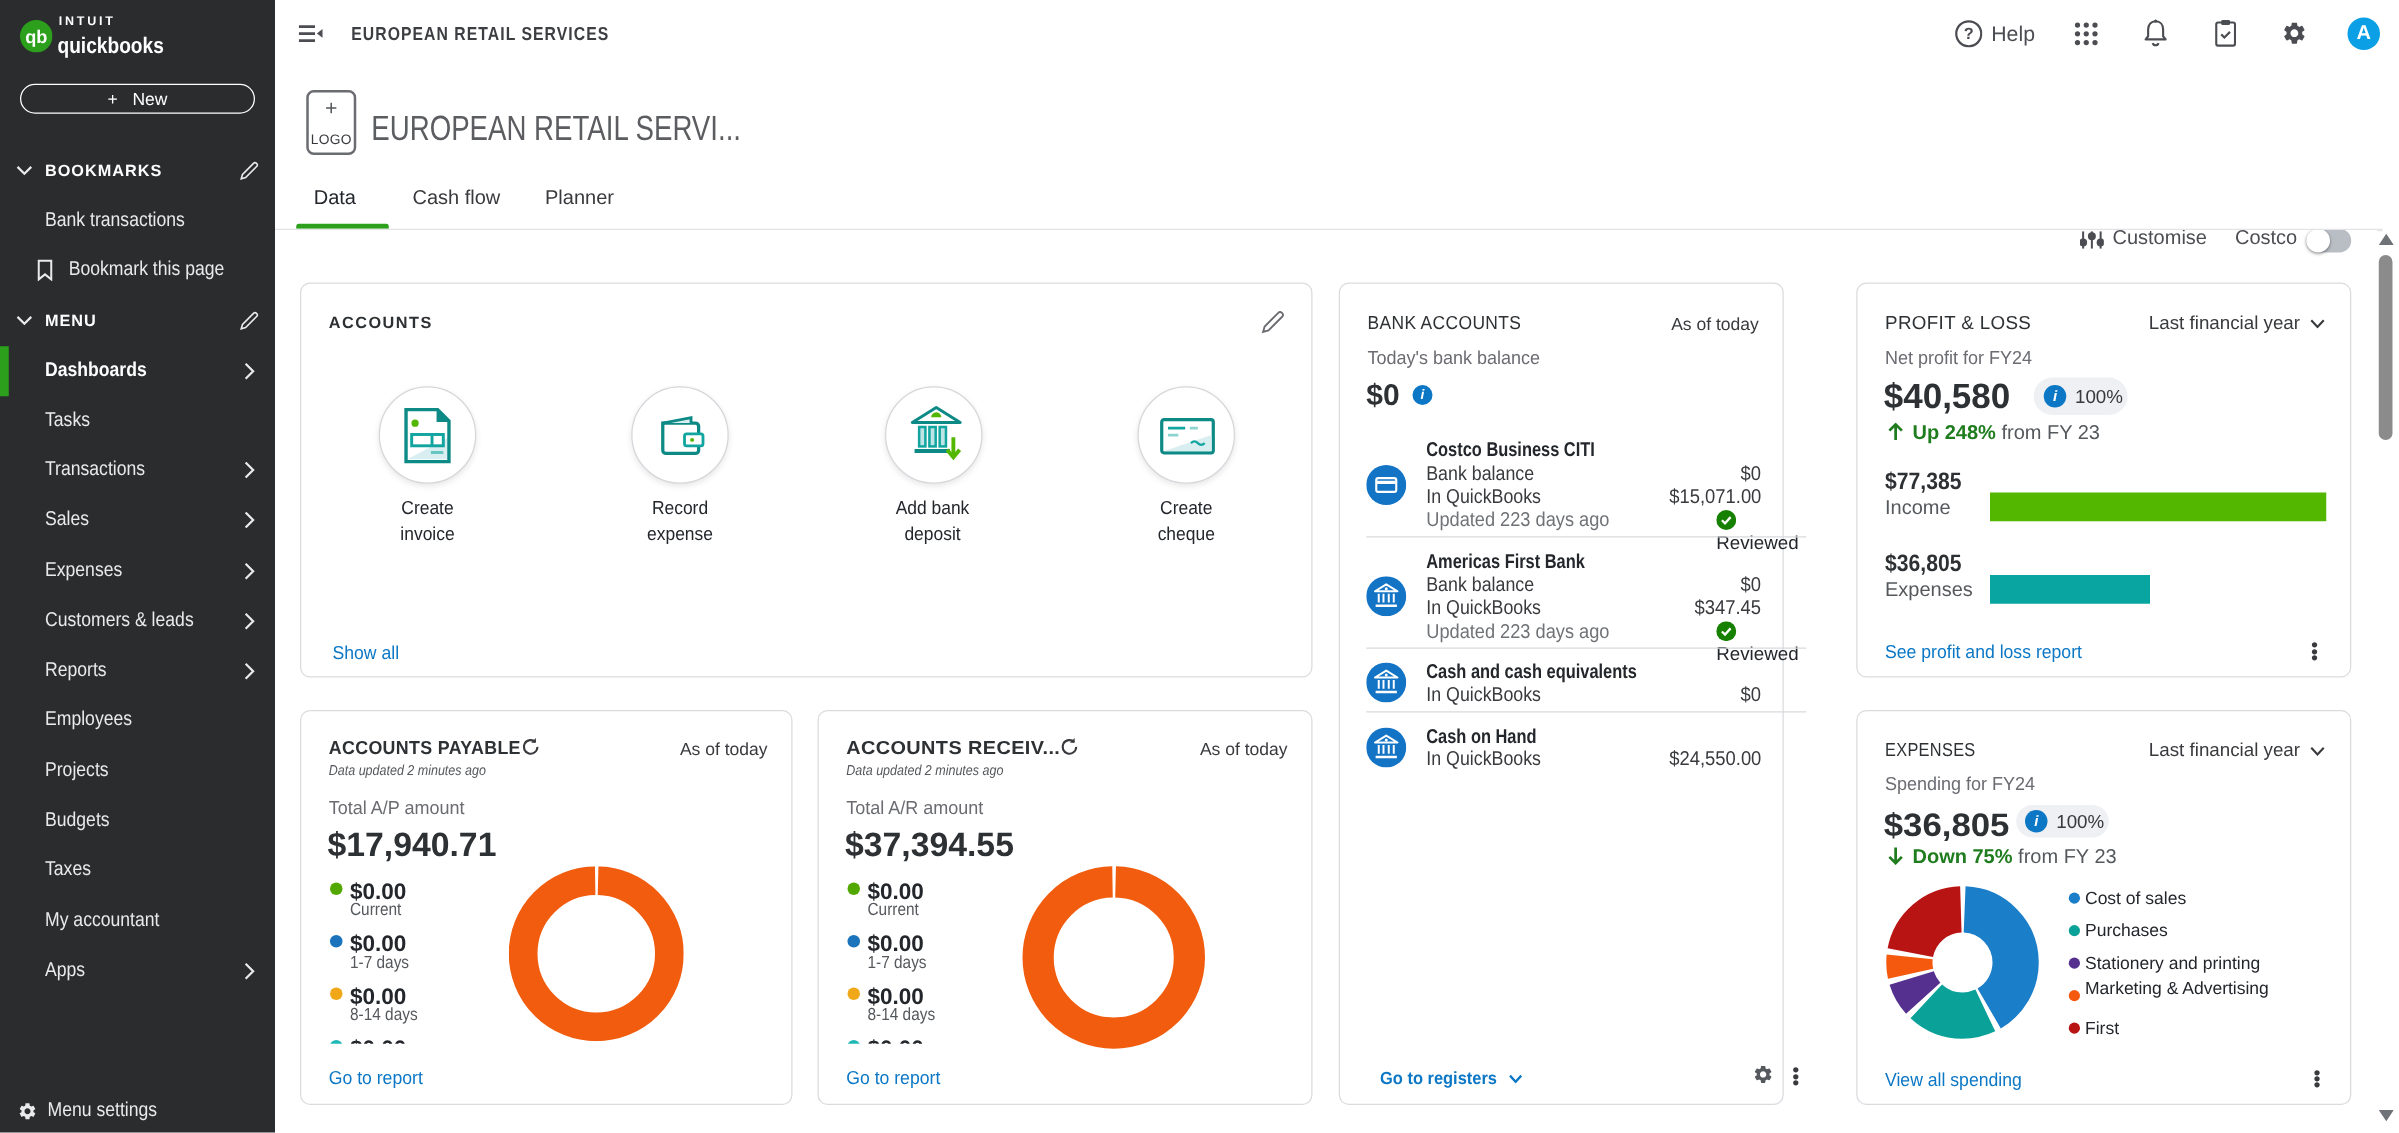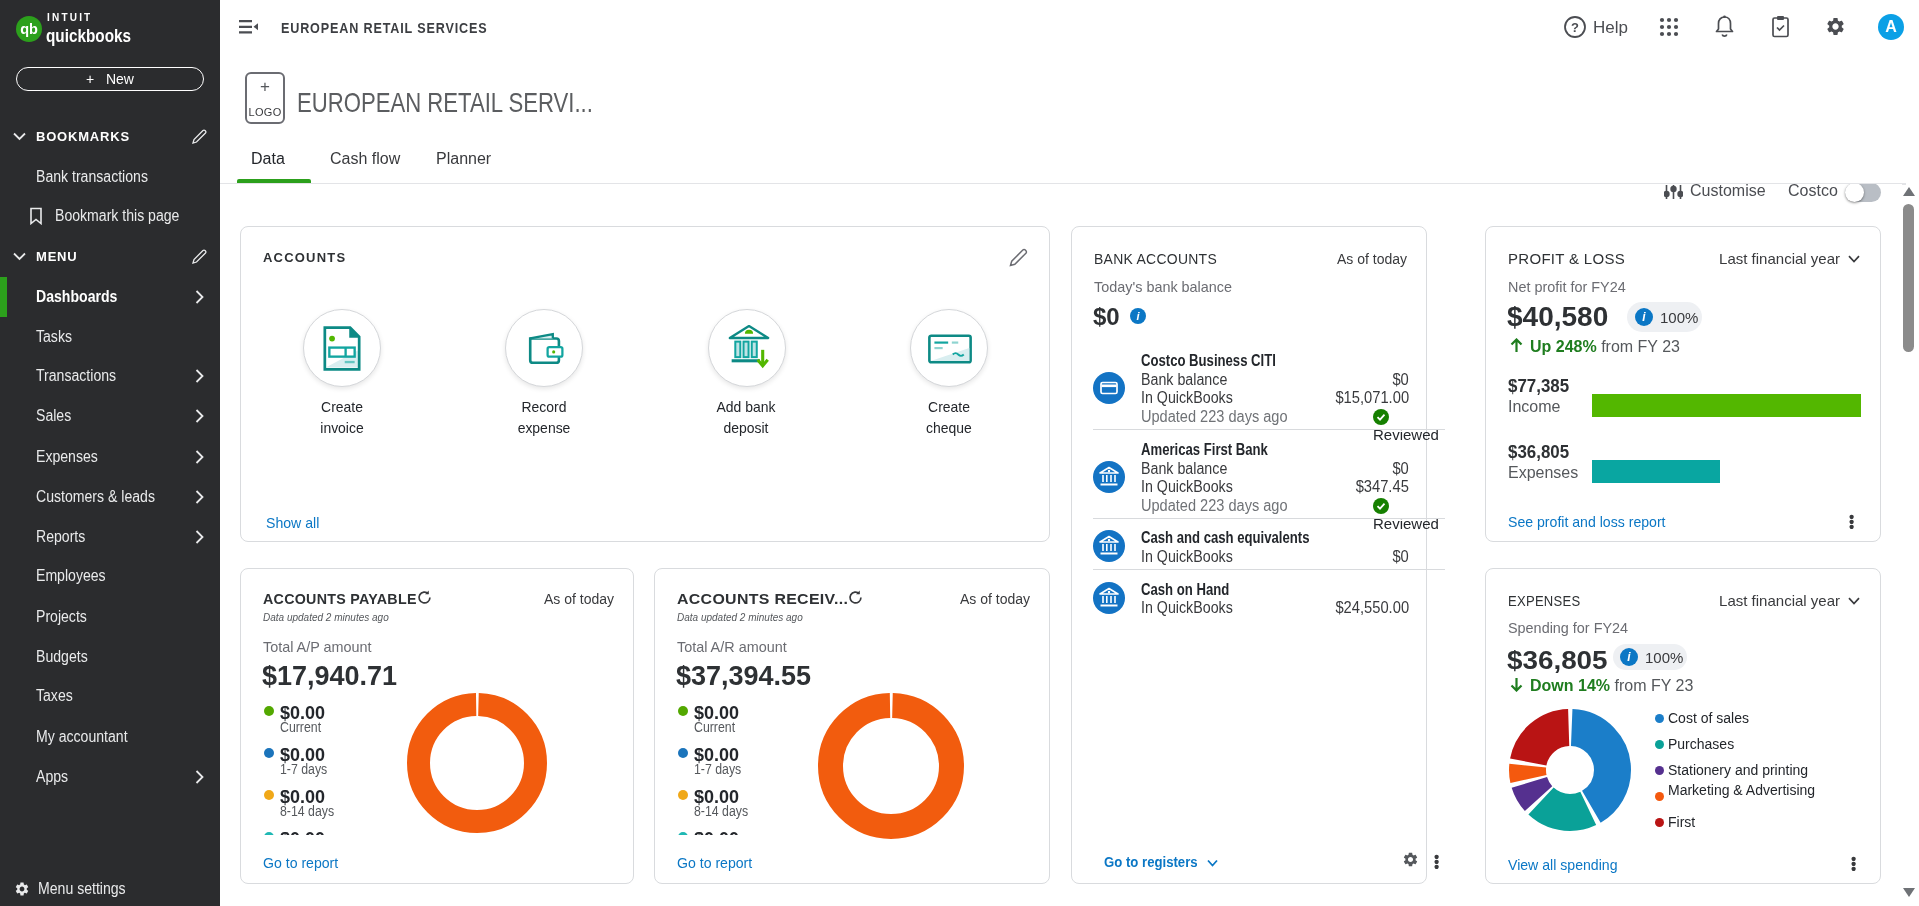--- a/index.html
+++ b/index.html
@@ -448,21 +448,21 @@
       </svg>
     <div class="greytxt" style="left:22px;top:50px;">Spending for FY24</div>
     <div class="bigamt" style="left:21px;top:76px;font-size:26px;transform:scaleX(1.07);transform-origin:left;">$36,805</div>
     <div class="pill" style="left:127px;top:75px;width:74px;height:26px;border-radius:13px;">
       <div class="abs" style="left:7px;top:4px;width:18px;height:18px;border-radius:50%;background:#0b77c5;color:#fff;font-size:12px;font-weight:bold;text-align:center;line-height:18px;font-style:italic;">i</div>
       <div class="abs" style="left:32px;top:5px;">100%</div>
     </div>
     <svg class="abs" style="left:23px;top:108px" width="15" height="15" viewBox="0 0 15 15">
         <path d="M7.5 1 V13 M2.5 8.5 L7.5 13.5 L12.5 8.5" stroke="#1f7d1f" stroke-width="2.2" fill="none"></path>
       </svg>
-    <div class="abs" style="left:44px;top:108px;font-size:16px;color:#55585c;"><span style="font-weight:bold;color:#1f7d1f;">Down 14%</span> from FY 23</div>
+    <div class="abs" style="left:44px;top:108px;font-size:16px;color:#55585c;"><span style="font-weight:bold;color:#1f7d1f;">Down 75%</span> from FY 23</div>
     <svg class="abs" style="left:22px;top:139px" width="124" height="124" viewBox="0 0 124 124">
       <g transform="rotate(-90 62 62)" fill="none" stroke-width="37">
         <circle cx="62" cy="62" r="42.5" stroke="#1b7ec9" stroke-dasharray="109.2 267" stroke-dashoffset="-1.75"></circle>
         <circle cx="62" cy="62" r="42.5" stroke="#0aa198" stroke-dasharray="50.7 267" stroke-dashoffset="-114.45"></circle>
         <circle cx="62" cy="62" r="42.5" stroke="#55308f" stroke-dasharray="18.7 267" stroke-dashoffset="-168.65"></circle>
         <circle cx="62" cy="62" r="42.5" stroke="#f4590e" stroke-dasharray="13.6 267" stroke-dashoffset="-190.85"></circle>
         <circle cx="62" cy="62" r="42.5" stroke="#b91414" stroke-dasharray="57.3 267" stroke-dashoffset="-207.95"></circle>
       </g>
     </svg>
     <div class="dot" style="left:169px;top:145px;width:9px;height:9px;background:#1b7ec9;"></div>

